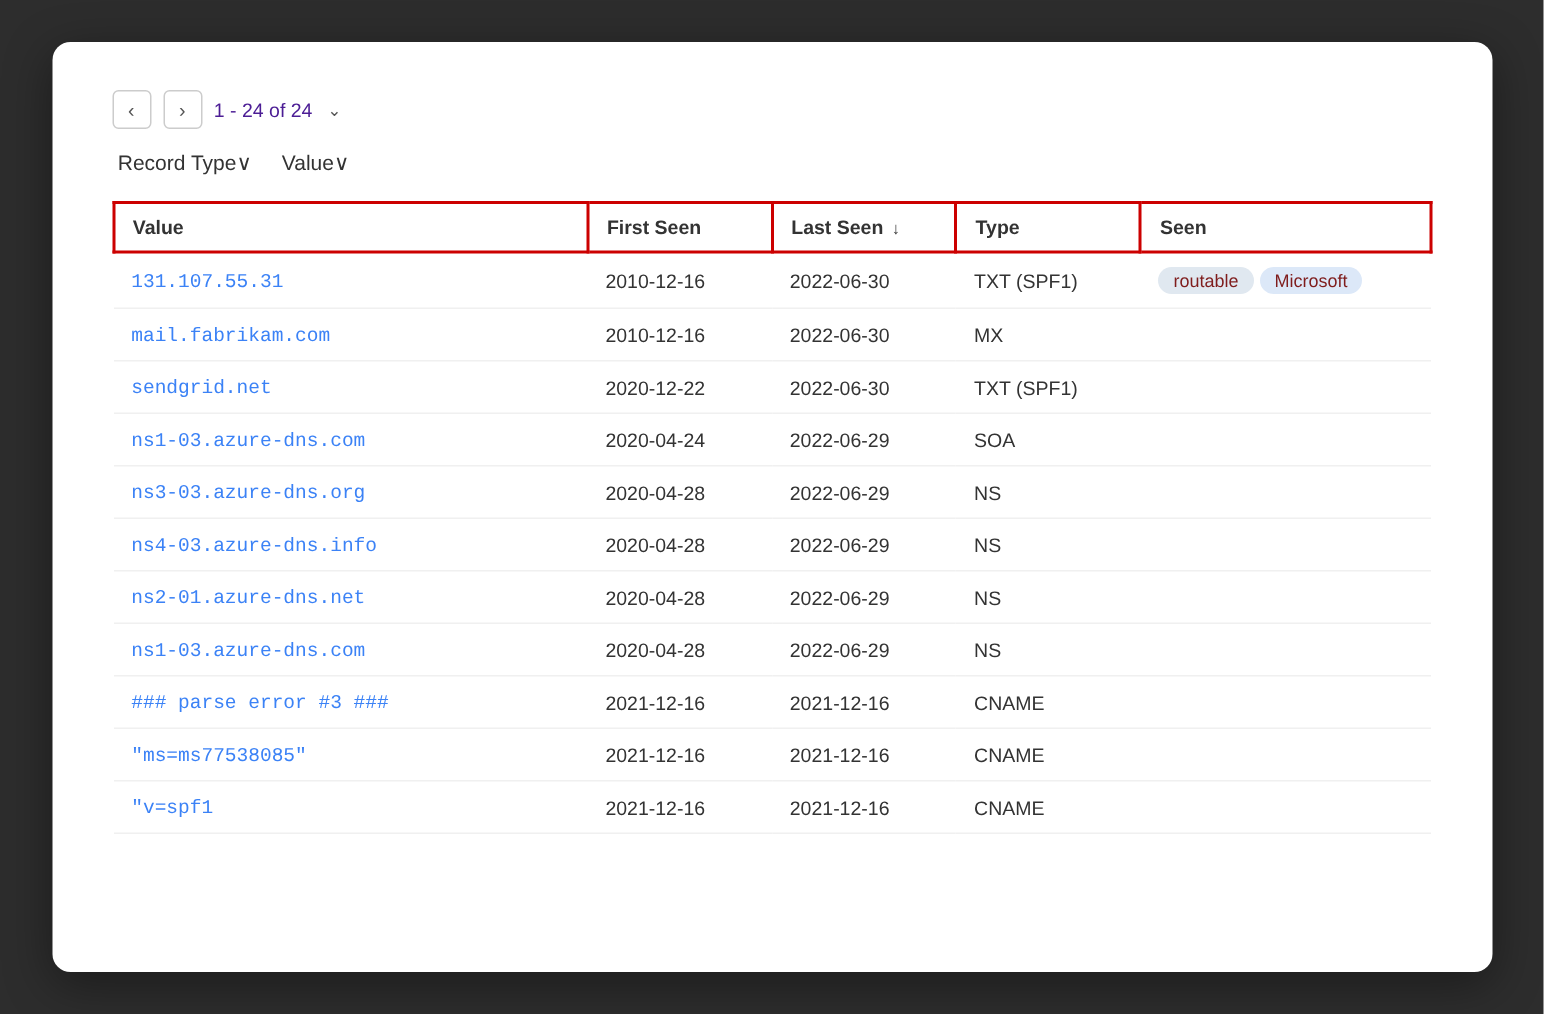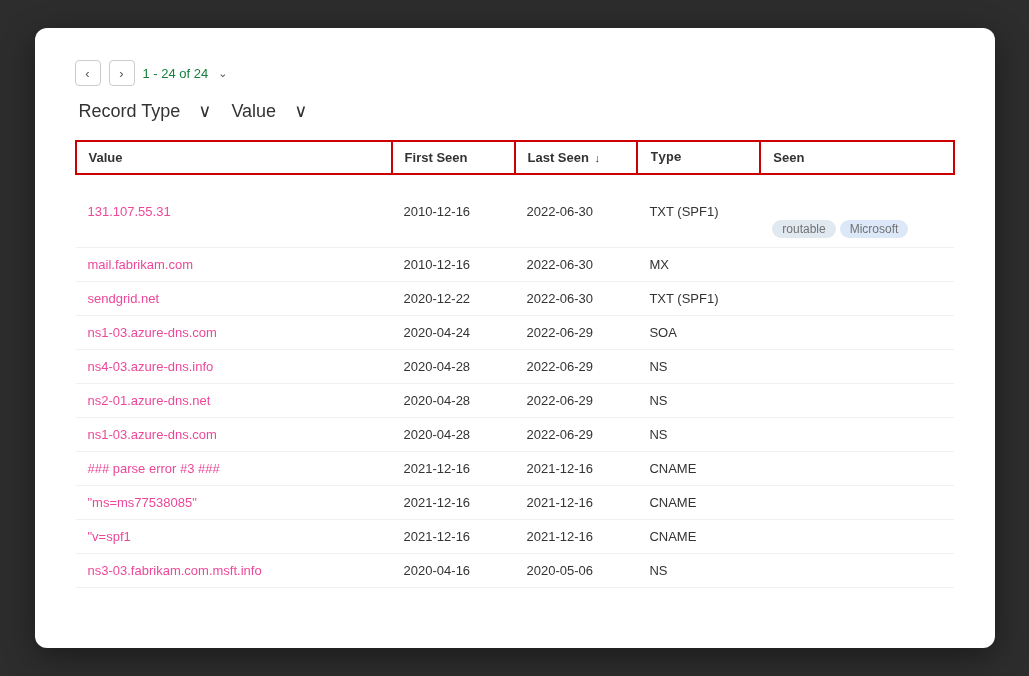--- a/index.html
+++ b/index.html
@@ -39,38 +39,38 @@
       height: 26px;
       cursor: pointer;
       display: flex;
       align-items: center;
       justify-content: center;
       font-size: 13px;
       color: #555;
     }
     .pagination-info {
       font-size: 13px;
-      color: #15803d;
+      color: #4c1d95;
     }
     .dropdown-arrow {
       font-size: 11px;
       color: #555;
       margin-left: 2px;
     }
     .filters-row {
       display: flex;
       align-items: center;
       gap: 12px;
       margin-bottom: 16px;
     }
     .filter-btn {
       display: flex;
       align-items: center;
-      gap: 18px;
-      font-size: 18px;
+      gap: 0;
+      font-size: 14px;
       color: #333;
       cursor: pointer;
       border: none;
       background: none;
       padding: 2px 4px;
     }
     .table-container {
       width: 100%;
       border-collapse: collapse;
     }
@@ -84,43 +84,43 @@
       border: 2px solid #cc0000;
       background: #fff;
     }
     .table-container td {
       padding: 9px 12px;
       font-size: 13px;
       border-bottom: 1px solid #f0f0f0;
       color: #333;
     }
     .link-cell {
-      color: #ec4899;
+      color: #3b82f6;
       cursor: pointer;
       text-decoration: none;
+      font-family: Liberation Mono, monospace;
     }
     .tag {
       display: inline-block;
       padding: 2px 10px;
       border-radius: 12px;
       font-size: 12px;
-      color: #737373;
+      color: #7f1d1d;
       margin-right: 4px;
-      margin-top: 36px;
     }
     .tag-routable { background: #e0e8f0; }
     .tag-microsoft { background: #dce8f8; }
     .sort-icon {
       font-size: 11px;
       margin-left: 2px;
     }
     thead th:first-child { width: 36%; }
     thead th:nth-child(2) { width: 14%; margin-top: 31px; }
     thead th:nth-child(3) { width: 14%; }
-    thead th:nth-child(4) { width: 14%; font-family: Liberation Mono, monospace; }
+    thead th:nth-child(4) { width: 14%; }
     thead th:last-child { width: 22%; }
   </style>
 </head>
 <body>
 
 <div class="window">
 
   <div class="pagination-row">
     <button class="nav-btn">‹</button>
     <button class="nav-btn">›</button>
@@ -172,20 +172,27 @@
           <td></td>
         </tr>
         <tr>
           <td><span class="link-cell">ns1-03.azure-dns.com</span></td>
           <td>2020-04-24</td>
           <td>2022-06-29</td>
           <td>SOA</td>
           <td></td>
         </tr>
         <tr>
+          <td><span class="link-cell">ns3-03.azure-dns.org</span></td>
+          <td>2020-04-28</td>
+          <td>2022-06-29</td>
+          <td>NS</td>
+          <td></td>
+        </tr>
+        <tr>
           <td><span class="link-cell">ns4-03.azure-dns.info</span></td>
           <td>2020-04-28</td>
           <td>2022-06-29</td>
           <td>NS</td>
           <td></td>
         </tr>
         <tr>
           <td><span class="link-cell">ns2-01.azure-dns.net</span></td>
           <td>2020-04-28</td>
           <td>2022-06-29</td>
@@ -211,24 +218,17 @@
           <td>2021-12-16</td>
           <td>2021-12-16</td>
           <td>CNAME</td>
           <td></td>
         </tr>
         <tr>
           <td><span class="link-cell">"v=spf1</span></td>
           <td>2021-12-16</td>
           <td>2021-12-16</td>
           <td>CNAME</td>
-          <td></td>
-        </tr>
-        <tr>
-          <td><span class="link-cell">ns3-03.fabrikam.com.msft.info</span></td>
-          <td>2020-04-16</td>
-          <td>2020-05-06</td>
-          <td>NS</td>
           <td></td>
         </tr>
       </tbody>
   </table>
 </div>
 
 </body></html>

